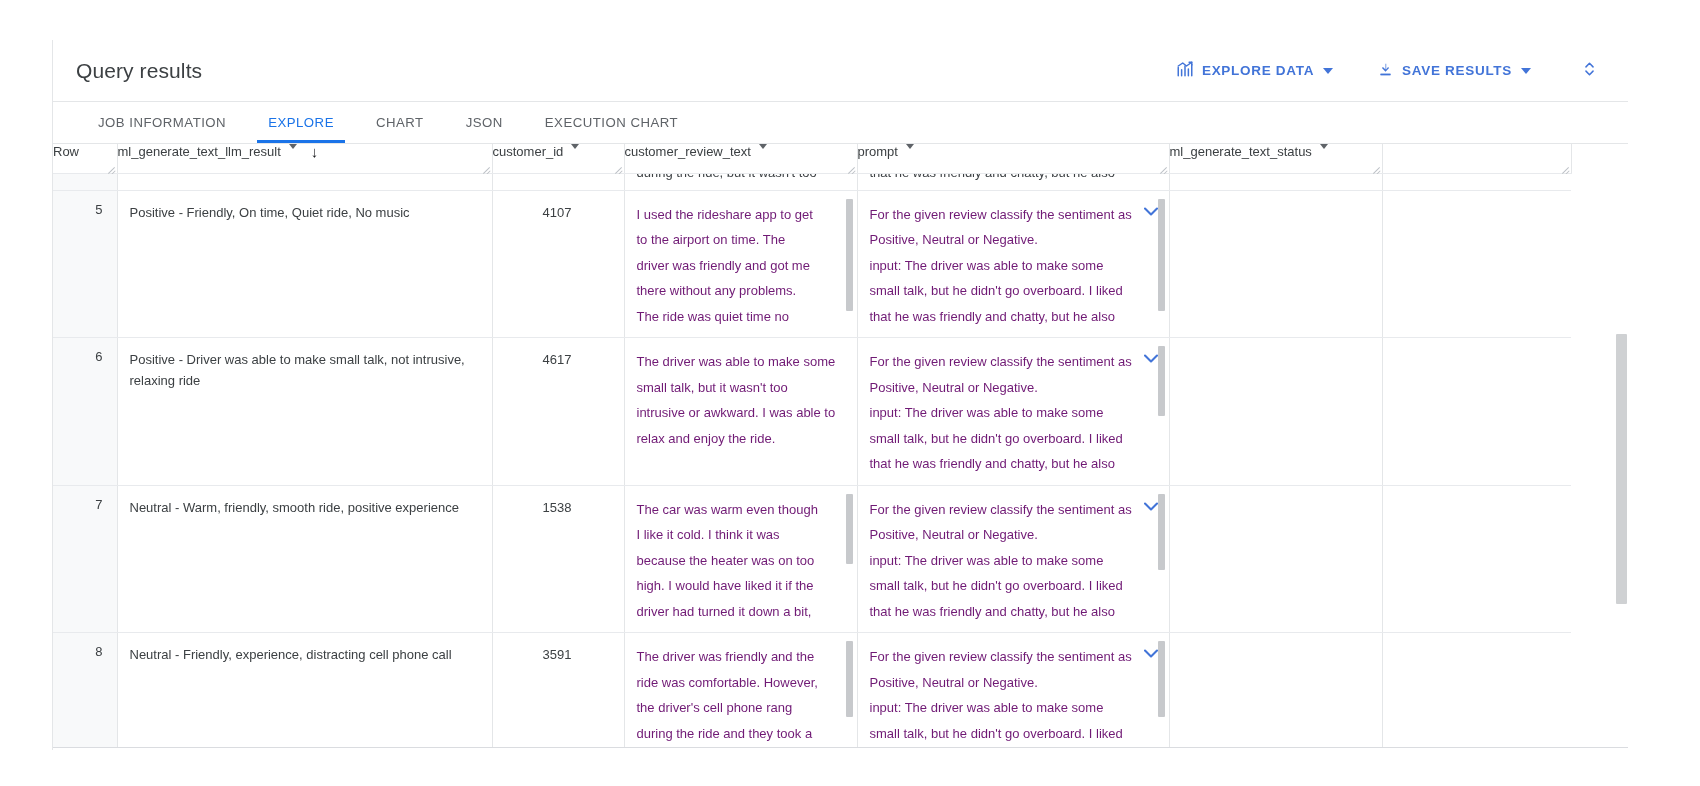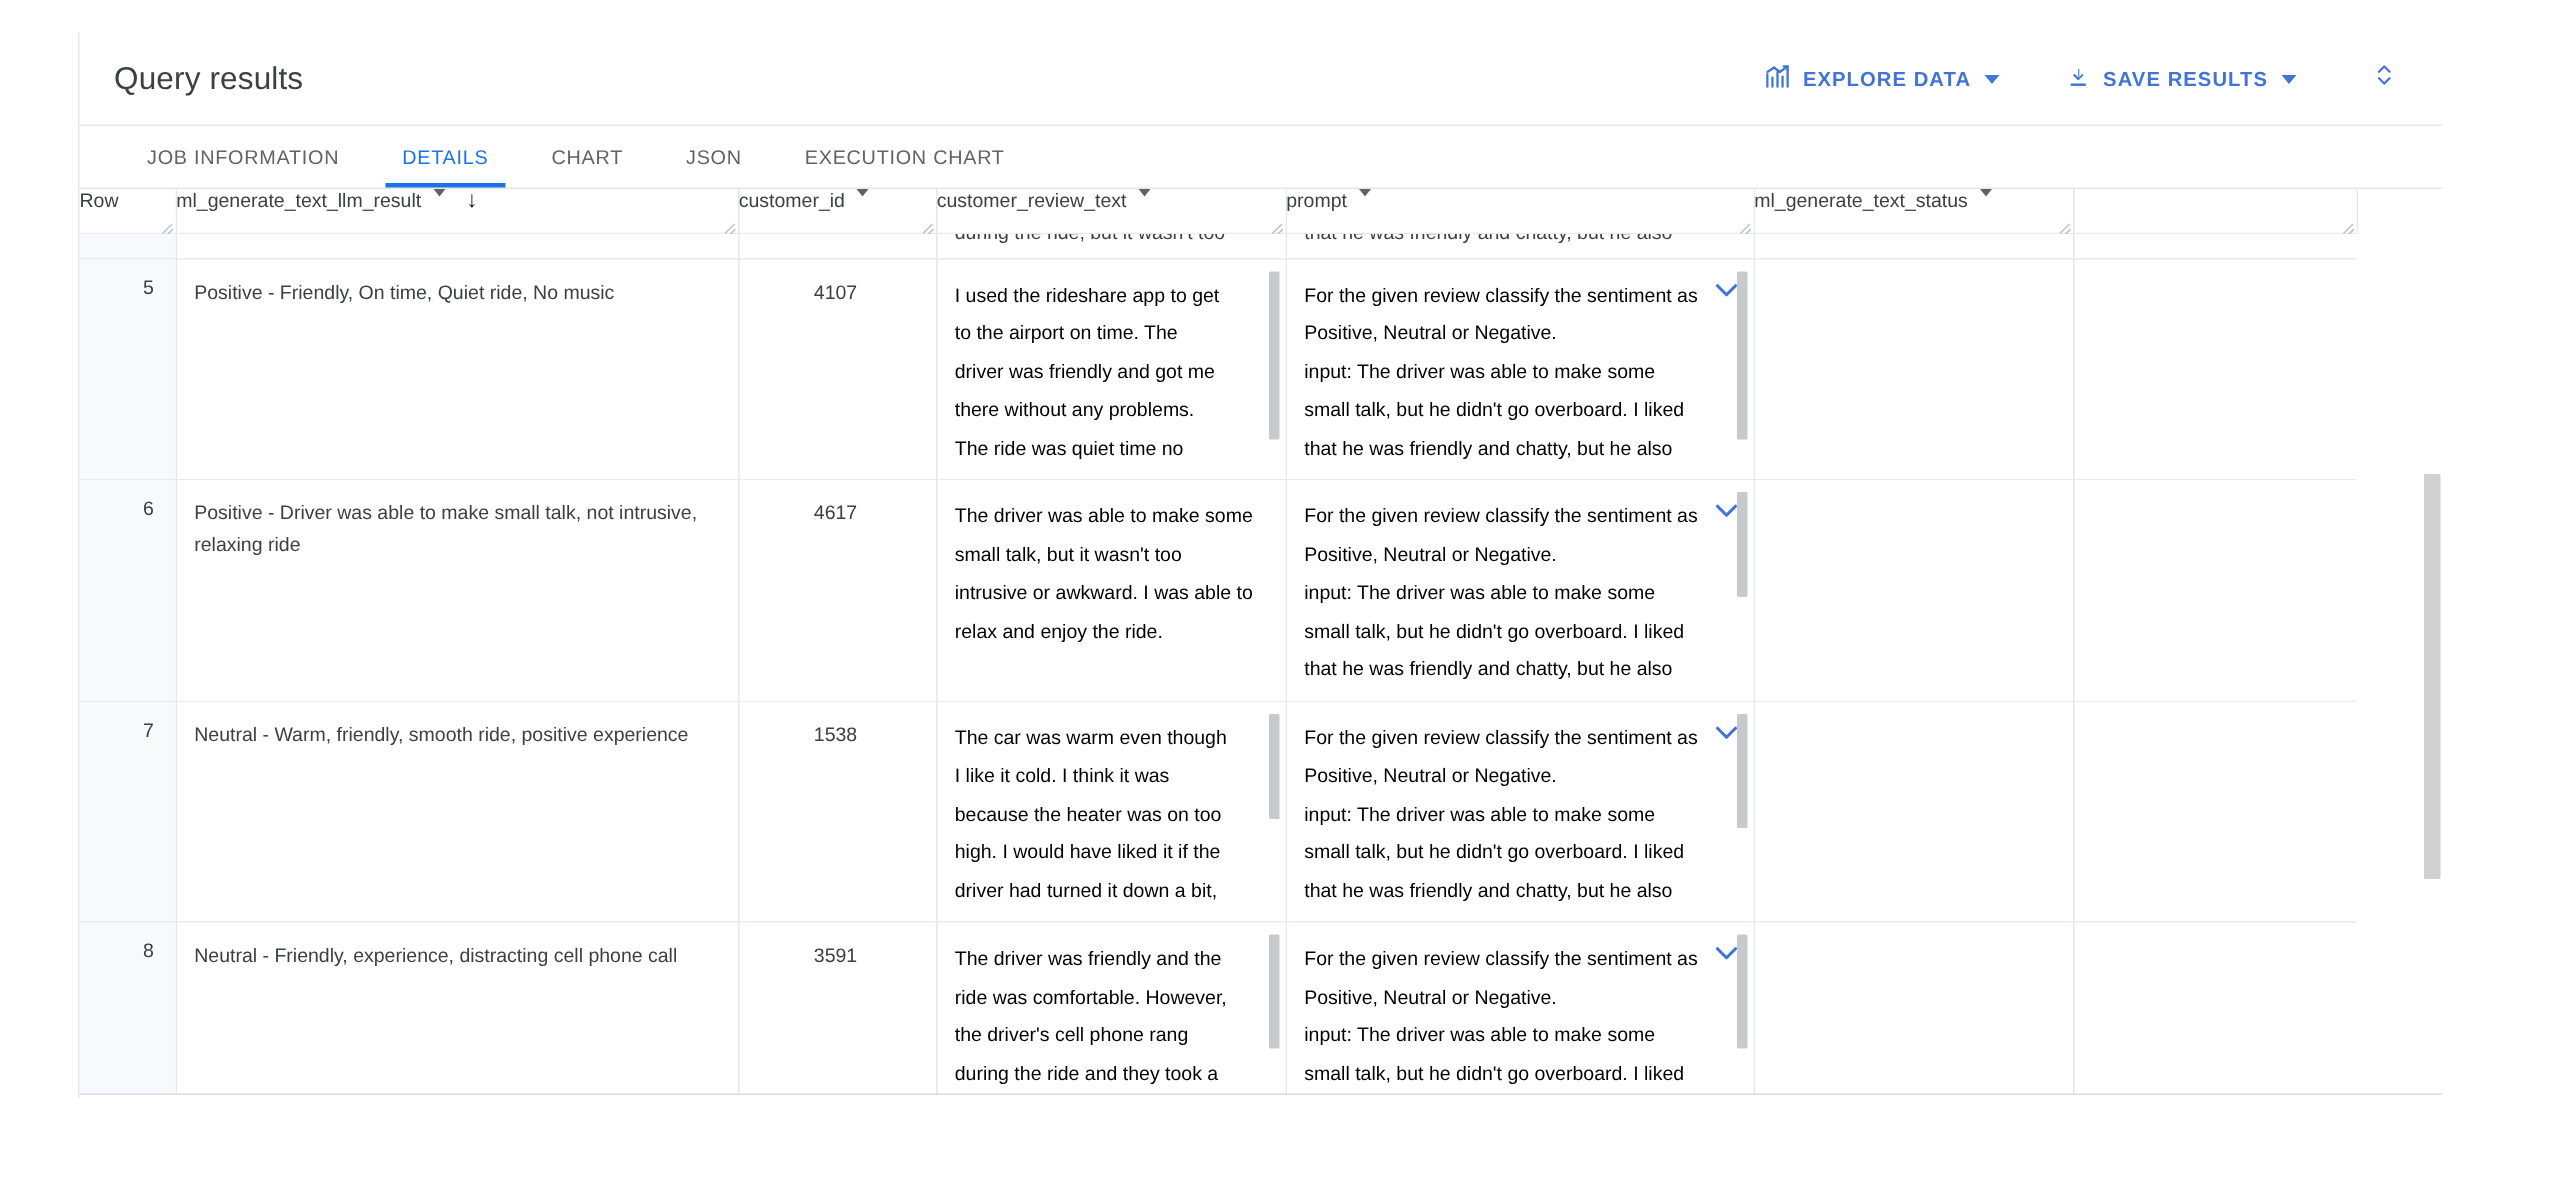--- a/index.html
+++ b/index.html
@@ -16,21 +16,21 @@
     position: relative;
     width: 1700px;
     height: 786px;
     background: #ffffff;
   }
 
   
   .panel {
     position: absolute;
     left: 52px;
-    top: 22px;
+    top: 40px;
     width: 1576px;
     height: 710px;
     background: #ffffff;
     border-left: 1px solid #e4e6e8;
     box-sizing: border-box;
   }
 
   
   .panel-header {
     position: relative;
@@ -220,21 +220,21 @@
   .cell-scroll {
     position: relative;
     height: 100%;
     overflow: hidden;
     padding: 0;
   }
   .cell-scroll .lines {
     padding: 11px 22px 8px 12px;
     line-height: 25.5px;
     font-size: 13px;
-    color: #000000;
+    color: #701a75;
   }
   .cell-scroll .lines div { white-space: nowrap; }
   .cell-sb {
     position: absolute;
     right: 4px;
     width: 7px;
     background: #c7c9cc;
     border-radius: 1px;
   }
   .chev {
@@ -321,21 +321,21 @@
               <path d="M7 9l5-5 5 5"></path>
               <path d="M7 15l5 5 5-5"></path>
             </svg>
           </span>
         </div>
       </div>
     </div>
 
     <div class="tabbar">
       <button class="tab">JOB INFORMATION</button>
-      <button class="tab active">DETAILS</button>
+      <button class="tab active">EXPLORE</button>
       <button class="tab">CHART</button>
       <button class="tab">JSON</button>
       <button class="tab">EXECUTION CHART</button>
     </div>
 
     <div class="table-wrap">
       <table class="results">
         <colgroup>
           <col style="width:64px">
           <col style="width:375px">

